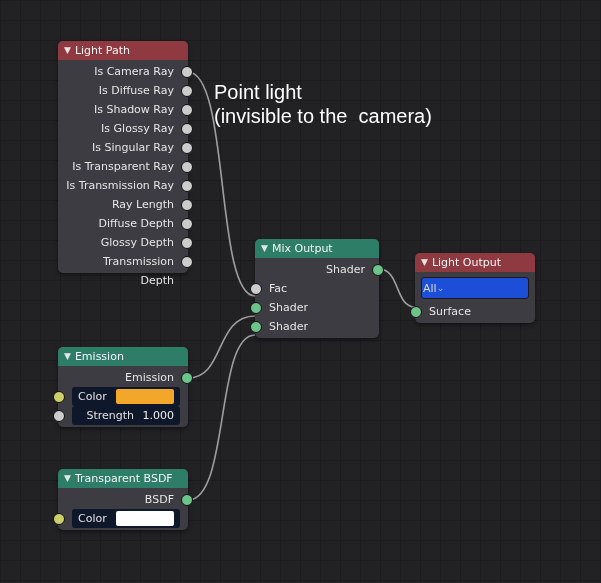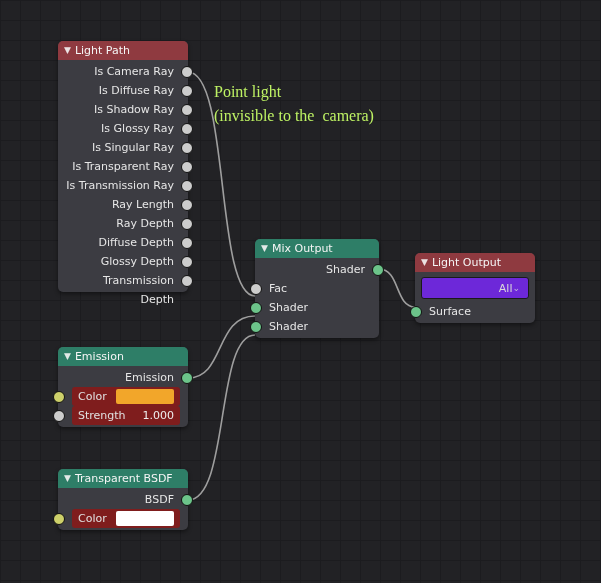--- a/index.html
+++ b/index.html
@@ -32,33 +32,33 @@
   .row .label{color:#e6e6e6;}
   .row .socket{position:absolute;top:50%;width:10px;height:10px;border-radius:50%;
     transform:translate(0,-50%);border:1px solid #111;}
   .row.right .socket{right:-5px;}
   .row.left  .socket{left:-5px;}
   .sock-grey{background:#ccc;}
   .sock-green{background:#6cc48a;}
   .sock-yellow{background:#cdd06a;}
 
   .field{display:flex;align-items:center;height:19px;line-height:19px;margin:1px 6px;border-radius:3px;
-    background:#7f1d1d;padding:0 6px;font-size:11px;justify-content:space-between;}
+    background:#0f172a;padding:0 6px;font-size:11px;justify-content:space-between;text-align:center;}
   .field .flab{color:#e0e0e0;}
   .swatch{width:58px;height:15px;border-radius:2px;}
   .swatch.orange{background:#f2a62a;}
   .swatch.white{background:#ffffff;}
   .field.number .flab{flex:1;}
   .field.number .val{color:#eee;}
 
-  .select{display:flex;align-items:center;justify-content:flex-end;height:20px;margin:3px 6px;
-    border-radius:3px;background:#6d28d9;border:1px solid #1a1a1c;padding:0 8px;font-size:11px;}
+  .select{display:flex;align-items:center;justify-content:flex-start;height:20px;margin:3px 6px;
+    border-radius:3px;background:#1d4ed8;border:1px solid #1a1a1c;padding:0 1px;font-size:11px;}
   .select .caret{font-size:9px;opacity:.8;}
 
-  .annot{position:absolute;font-family:Liberation Serif, serif;color:#bef264;font-size:16px;
+  .annot{position:absolute;font-family:Liberation Sans, sans-serif;color:#ffffff;font-size:20px;
     line-height:24px;white-space:pre;}
 </style>
 </head>
 <body>
 
 <div class="canvas">
 
   <svg class="wires">
     <path d="M188,72 C230,72 215,296 255,296"></path>
     <path d="M188,378 C225,378 215,316 255,316"></path>
@@ -73,21 +73,20 @@
     </div>
     <div class="node-body">
       <div class="row right"><span class="label">Is Camera Ray</span><span class="socket sock-grey"></span></div>
       <div class="row right"><span class="label">Is Diffuse Ray</span><span class="socket sock-grey"></span></div>
       <div class="row right"><span class="label">Is Shadow Ray</span><span class="socket sock-grey"></span></div>
       <div class="row right"><span class="label">Is Glossy Ray</span><span class="socket sock-grey"></span></div>
       <div class="row right"><span class="label">Is Singular Ray</span><span class="socket sock-grey"></span></div>
       <div class="row right"><span class="label">Is Transparent Ray</span><span class="socket sock-grey"></span></div>
       <div class="row right"><span class="label">Is Transmission Ray</span><span class="socket sock-grey"></span></div>
       <div class="row right"><span class="label">Ray Length</span><span class="socket sock-grey"></span></div>
-      <div class="row right"><span class="label">Ray Depth</span><span class="socket sock-grey"></span></div>
       <div class="row right"><span class="label">Diffuse Depth</span><span class="socket sock-grey"></span></div>
       <div class="row right"><span class="label">Glossy Depth</span><span class="socket sock-grey"></span></div>
       <div class="row right"><span class="label">Transmission Depth</span><span class="socket sock-grey"></span></div>
     </div>
   </div>
 
   <div class="node" style="left:58px;top:347px;width:130px;">
     <div class="node-header green">
       <span class="tri">▼</span>
       <span>Emission</span>

